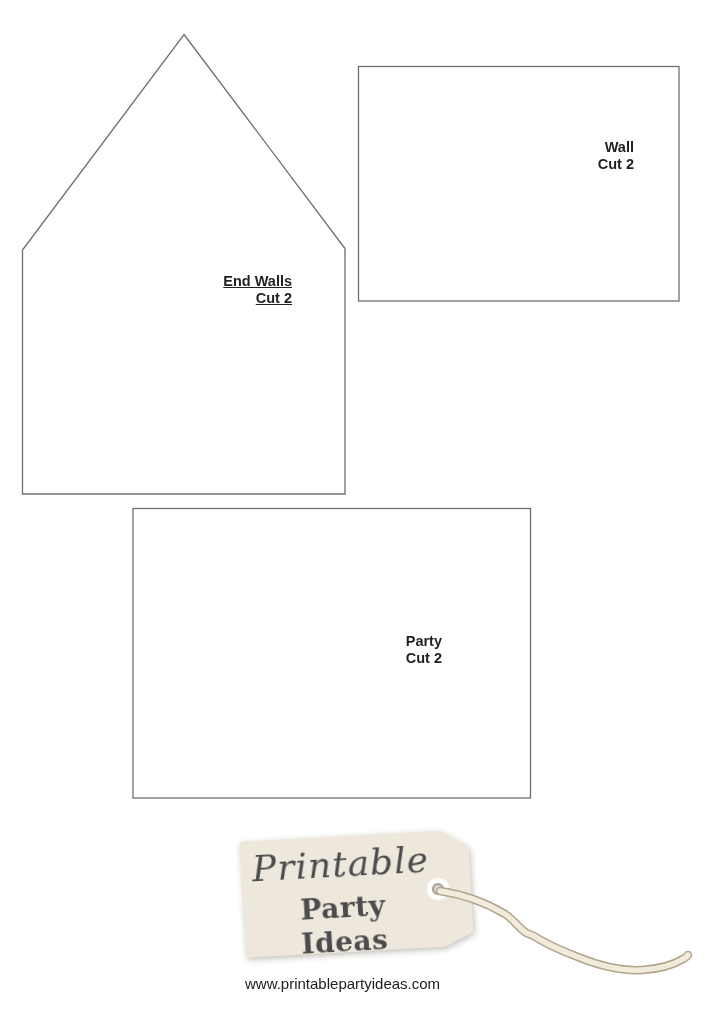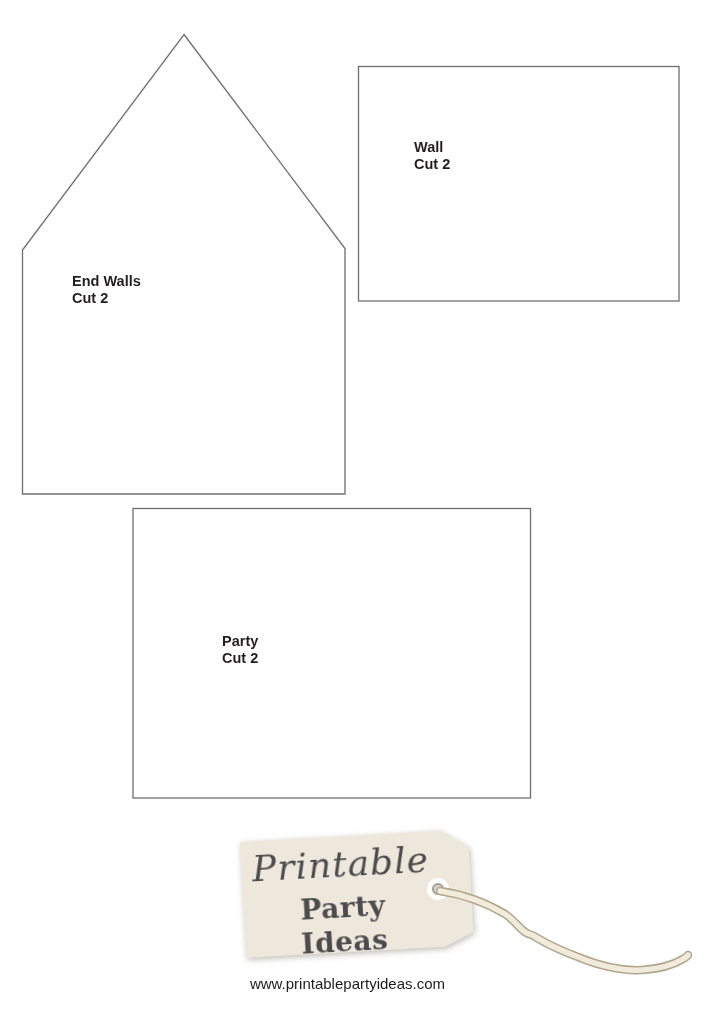--- a/index.html
+++ b/index.html
@@ -16,28 +16,28 @@
     font-family: "Liberation Sans", sans-serif;
   }
   .outlines {
     position: absolute;
     left: 0;
     top: 0;
   }
   .piece-label {
     position: absolute;
     width: 220px;
-    text-align: left;
+    text-align: right;
     font-family: "Liberation Sans", sans-serif;
     font-weight: bold;
     font-size: 14.5px;
     line-height: 16.5px;
     color: #231f20;
   }
-  .label-endwalls { left: 72px;  top: 273px; }
+  .label-endwalls { left: 72px;  top: 273px; text-decoration: underline; }
   .label-wall     { left: 414px; top: 139px; }
   .label-roof     { left: 222px; top: 633px; }
 
   
   .tag-rot {
     position: absolute;
     left: 240px;
     top: 842px;
     width: 228px;
     height: 116px;
@@ -101,21 +101,21 @@
   .string-svg {
     position: absolute;
     left: 430px;
     top: 880px;
   }
   .website {
     position: absolute;
     left: 245px;
     top: 975px;
     width: 200px;
-    text-align: right;
+    text-align: left;
     font-family: "Liberation Sans", sans-serif;
     font-size: 15px;
     line-height: 18px;
     color: #1c1c1c;
   }
 </style>
 </head>
 <body>
 
 <div class="page">

